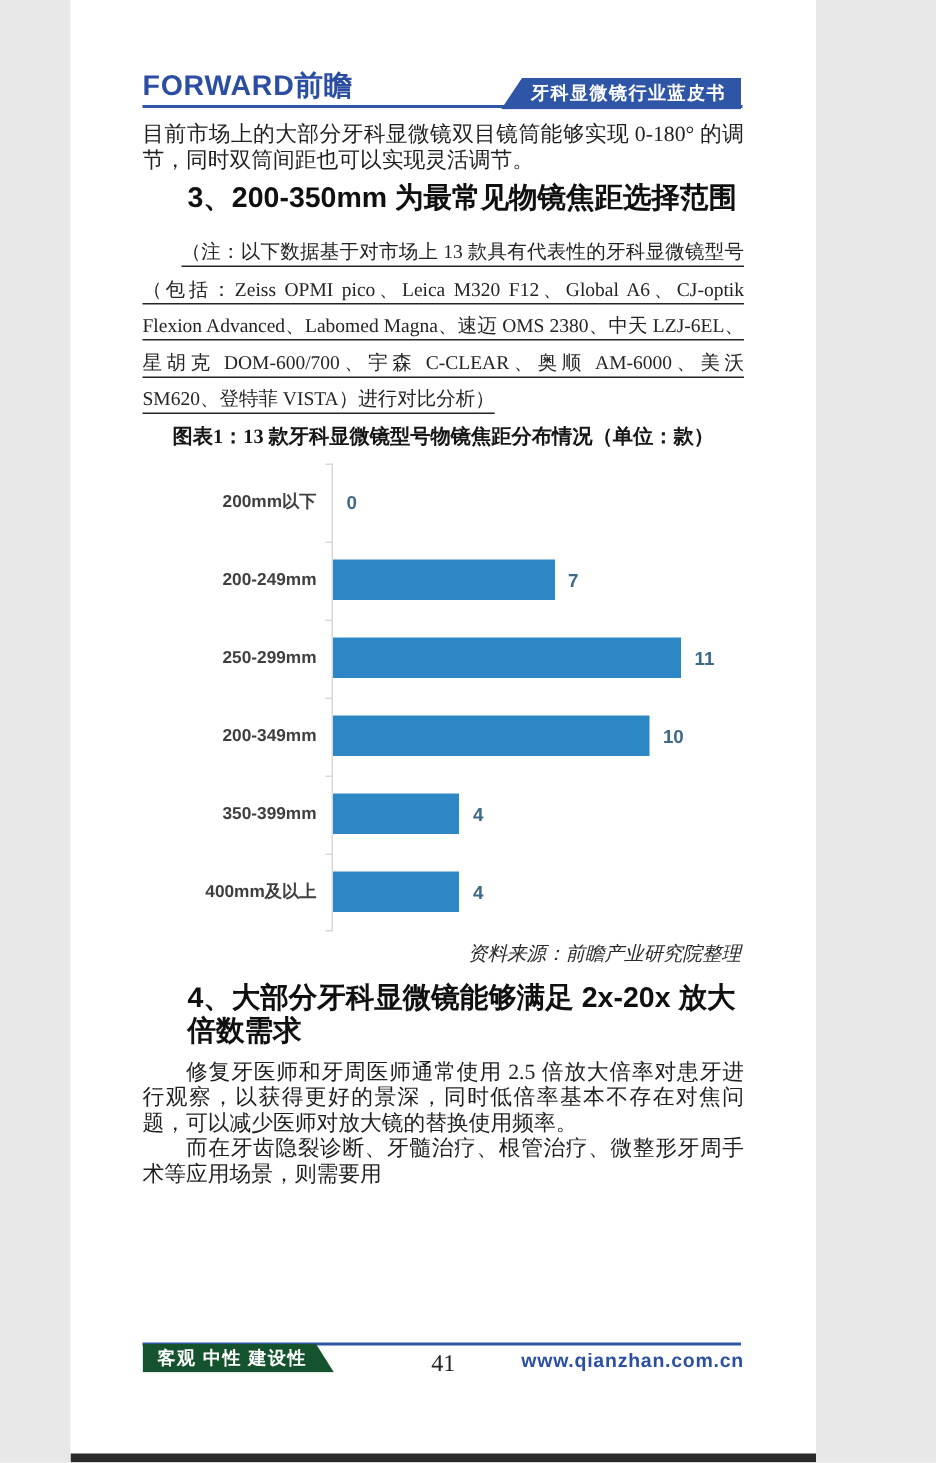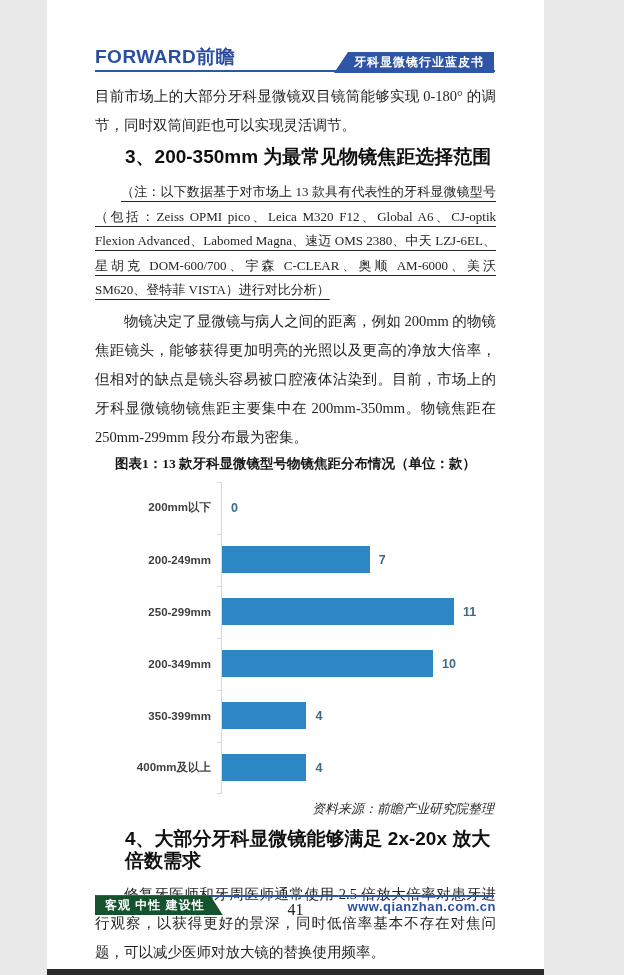--- a/index.html
+++ b/index.html
@@ -22,21 +22,21 @@
   .header-rule{position:absolute;left:48px;right:49px;top:70px;height:2px;background:#2e55a6;}
   .header-badge{
     position:absolute;right:50px;top:52px;height:21px;line-height:21px;
     padding:0 10px 0 20px;background:#2e55a6;color:#ffffff;
     font-family:"Liberation Sans","DejaVu Sans",sans-serif;
     font-size:12px;font-weight:bold;letter-spacing:1px;
     clip-path:polygon(14px 0,100% 0,100% 100%,0 100%);
   }
   
   .main{padding:0 48px;}
-  .para{font-size:14.5px;line-height:29px;text-align:justify;margin:0;}
+  .para{font-size:14.5px;line-height:17px;text-align:justify;margin:0;}
   .indent{text-indent:2em;}
   .p-intro{margin-top:10px;}
   .sec-heading{
     margin:6px 0 0 0;padding-left:30px;
     font-family:"Liberation Sans","DejaVu Sans",sans-serif;
     font-size:19px;font-weight:bold;color:#101010;line-height:22px;
   }
   .sec-heading.h4{margin-top:10px;}
   .note{
     margin:12px 0 0 0;font-size:13px;line-height:24.5px;text-align:justify;
@@ -111,21 +111,20 @@
     <div class="header-badge">牙科显微镜行业蓝皮书</div>
   </header>
 
   <main class="main">
     <p class="para p-intro">目前市场上的大部分牙科显微镜双目镜筒能够实现 0-180° 的调节，同时双筒间距也可以实现灵活调节。</p>
 
     <h3 class="sec-heading">3、200-350mm 为最常见物镜焦距选择范围</h3>
 
     <p class="note">（注：以下数据基于对市场上 13 款具有代表性的牙科显微镜型号（包括：Zeiss OPMI pico、Leica M320 F12、Global A6、CJ-optik Flexion Advanced、Labomed Magna、速迈 OMS 2380、中天 LZJ-6EL、星胡克 DOM-600/700、宇森 C-CLEAR、奥顺 AM-6000、美沃 SM620、登特菲 VISTA）进行对比分析）</p>
 
-    <p class="para indent p-lens">物镜决定了显微镜与病人之间的距离，例如 200mm 的物镜焦距镜头，能够获得更加明亮的光照以及更高的净放大倍率，但相对的缺点是镜头容易被口腔液体沾染到。目前，市场上的牙科显微镜物镜焦距主要集中在 200mm-350mm。物镜焦距在 250mm-299mm 段分布最为密集。</p>
 
     <p class="chart-title">图表1：13 款牙科显微镜型号物镜焦距分布情况（单位：款）</p>
 
     <div class="chart">
         <div class="chart-row">
           <div class="chart-cat-label">200mm以下</div>
           <div class="chart-plot">
             <div class="chart-value" style="color: rgb(61, 106, 135);">0</div>
           </div>
         </div>

